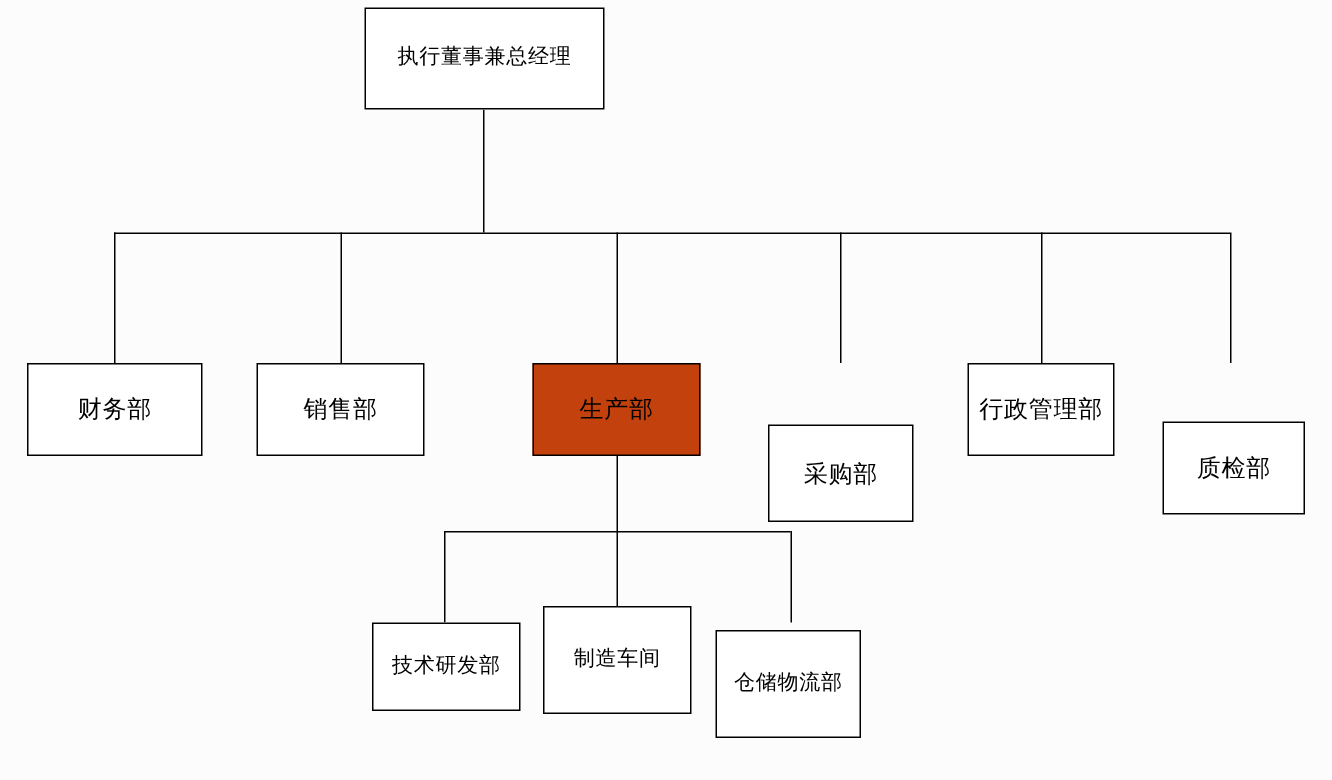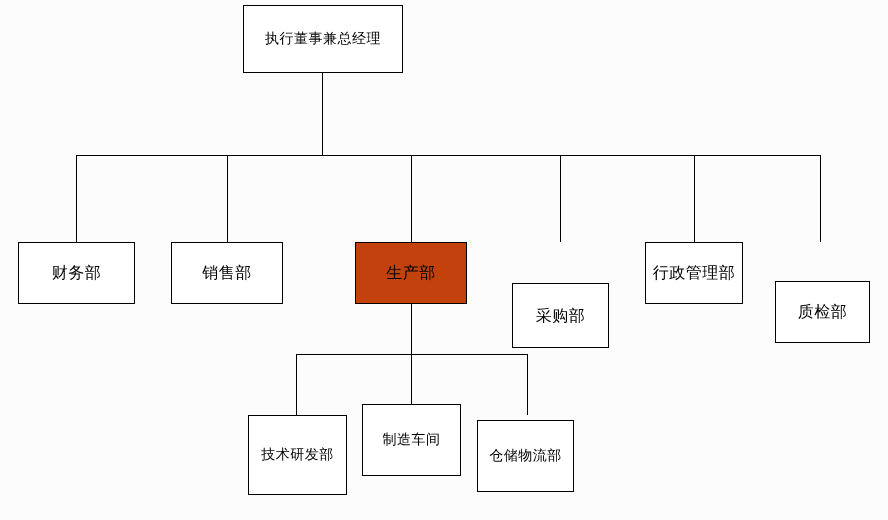--- a/index.html
+++ b/index.html
@@ -81,21 +81,21 @@
   <div class="node lvl-1" style="left: 512px; top: 242px; width: 97px; height: 65px; background: rgb(255, 255, 255); border-color: rgb(0, 0, 0); color: rgb(0, 0, 0); margin-top: 41px;">
     <span class="node-label">采购部</span>
   </div>
   <div class="node lvl-1" style="left: 645px; top: 242px; width: 98px; height: 62px; background: rgb(255, 255, 255); border-color: rgb(0, 0, 0); color: rgb(0, 0, 0);">
     <span class="node-label">行政管理部</span>
   </div>
   <div class="node lvl-1" style="left: 775px; top: 242px; width: 95px; height: 62px; background: rgb(255, 255, 255); border-color: rgb(0, 0, 0); color: rgb(0, 0, 0); margin-top: 39px;">
     <span class="node-label">质检部</span>
   </div>
 
-  <div class="node lvl-2" style="left: 248px; top: 415px; width: 99px; height: 80px; background: rgb(255, 255, 255); border-color: rgb(0, 0, 0); color: rgb(0, 0, 0);">
+  <div class="node lvl-2" style="left: 248px; top: 415px; width: 99px; height: 59px; background: rgb(255, 255, 255); border-color: rgb(0, 0, 0); color: rgb(0, 0, 0);">
     <span class="node-label">技术研发部</span>
   </div>
   <div class="node lvl-2" style="left: 362px; top: 404px; width: 99px; height: 72px; background: rgb(255, 255, 255); border-color: rgb(0, 0, 0); color: rgb(0, 0, 0);">
     <span class="node-label">制造车间</span>
   </div>
   <div class="node lvl-2" style="left: 477px; top: 420px; width: 97px; height: 72px; background: rgb(255, 255, 255); border-color: rgb(0, 0, 0); color: rgb(0, 0, 0);">
     <span class="node-label">仓储物流部</span>
   </div>
 
 </div>

